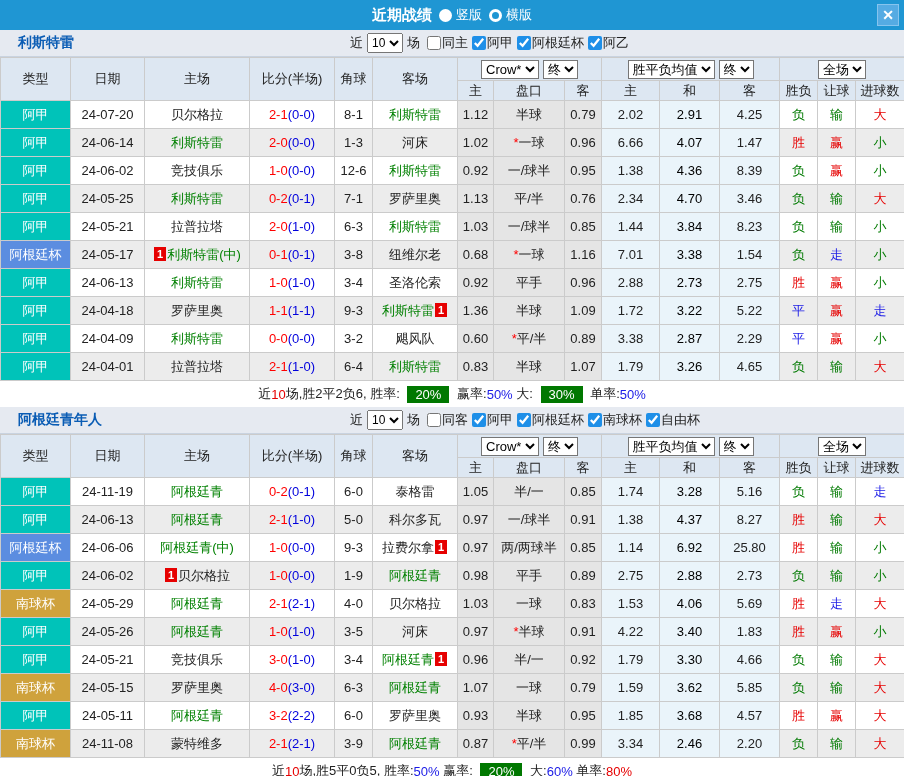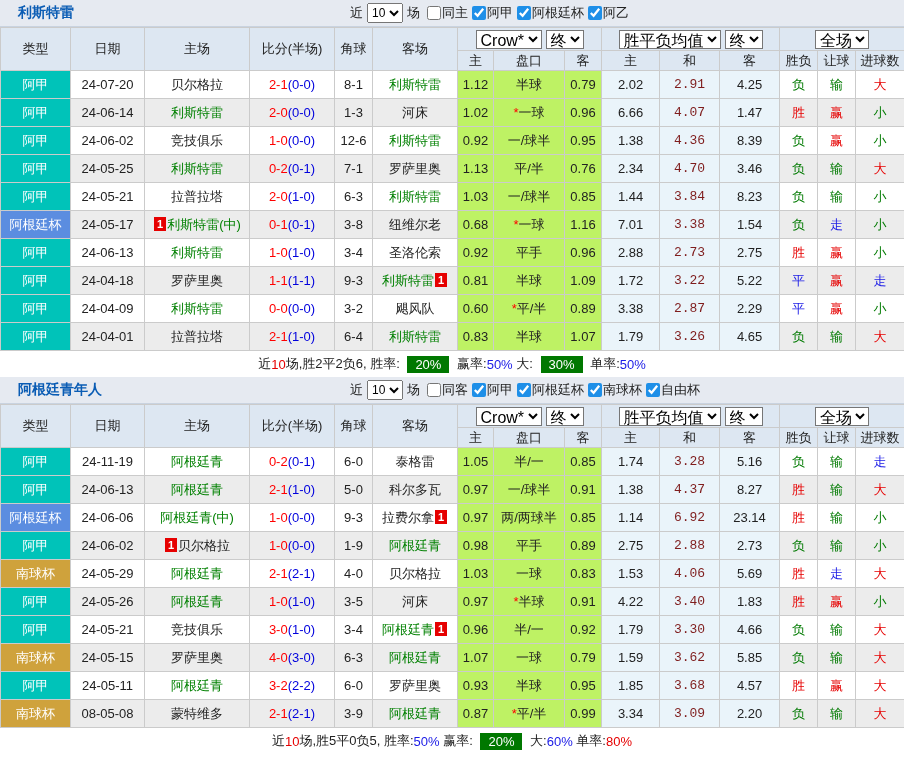--- a/index.html
+++ b/index.html
@@ -38,26 +38,26 @@
   .filters label { display:flex; align-items:center; cursor:pointer; }
   .filters input[type=checkbox] { width:14px; height:14px; accent-color:#1e8fe8; margin:0 1px 0 7px; }
   .filters label.lg input[type=checkbox] { margin-left:4px; }
 
   
   table { border-collapse:collapse; table-layout:fixed; width:904px; font-size:13px; }
   th,td { border:1px solid #cbcbcb; text-align:center; padding:0; overflow:hidden; white-space:nowrap; }
   thead th { background:#dde7f2; font-weight:normal; color:#222; }
   thead tr.grp-row th { height:23px; }
   thead tr.lbl-row th { height:20px; }
-  thead select { font-size:16px; height:19px; margin:0 2px; background:#fff; }
+  thead select { font-size:13px; height:19px; margin:0 2px; background:#fff; }
   tbody td { height:28px; }
   tbody tr:nth-child(even) td.plain { background:#ececec; }
-  td.c-odds { background:#bef264; }
+  td.c-odds { background:#e5e5e5; }
   td.c-avg  { background:#eaf4fa; }
-  td.avg-draw { color:#7f1d1d;font-family:Liberation Mono, monospace; }
+  td.avg-draw { color:#000000; }
   td.type { color:#fff; }
   .t-green { color:#008000; }
   .score-main { color:#ff0000; }
   .score-half { color:#0000dd; }
   .star { color:#ff0000; }
   .badge {
     display:inline-block; background:#e60000; color:#fff;
     font-size:11px; font-weight:bold; line-height:14px; padding:0 3px;
     margin:0 1px; vertical-align:1px;
   }
@@ -69,20 +69,32 @@
   }
   .summary span { white-space:pre; }
   .seg-red  { color:#e60000; }
   .seg-blue { color:#1a1ae6; }
   .seg-badge { background:#007800; color:#fff; padding:1px 8px; margin:0 4px; }
 </style>
 </head>
 <body>
 
 <div class="window">
+  <div class="titlebar">
+    <span class="title">近期战绩</span>
+    <span class="radio-group">
+      <span class="radio-dot"></span>
+      <span>竖版</span>
+    </span>
+    <span class="radio-group">
+      <span class="radio-dot hollow"></span>
+      <span>横版</span>
+    </span>
+    <button class="close-btn">✕</button>
+  </div>
   <div id="sections">
       <div class="sec-header">
         <span class="team-name">利斯特雷</span>
         <div class="filters">
           <span>近</span>
           <select><option>10</option></select>
           <span>场</span>
           <label>
             <input type="checkbox" style="">
             <span>同主</span>
@@ -263,21 +275,21 @@
             <td class="plain" style="color: rgb(230, 0, 0);">赢</td>
             <td class="plain" style="color: rgb(0, 122, 0);">小</td>
           </tr>
           <tr>
             <td class="type" style="background: rgb(0, 195, 185);">阿甲</td>
             <td class="plain">24-04-18</td>
             <td class="plain"><span>罗萨里奥</span></td>
             <td class="plain"><span class="score-main">1-1</span><span class="score-half">(1-1)</span></td>
             <td class="plain">9-3</td>
             <td class="plain"><span class="t-green">利斯特雷</span><span class="badge">1</span></td>
-            <td class="c-odds">0.81</td>
+            <td class="c-odds">1.36</td>
             <td class="c-odds"><span>半球</span></td>
             <td class="c-odds">1.09</td>
             <td class="c-avg">1.72</td>
             <td class="c-avg avg-draw">3.22</td>
             <td class="c-avg">5.22</td>
             <td class="plain" style="color: rgb(26, 26, 230);">平</td>
             <td class="plain" style="color: rgb(230, 0, 0);">赢</td>
             <td class="plain" style="color: rgb(26, 26, 230);">走</td>
           </tr>
           <tr>
@@ -438,21 +450,21 @@
             <td class="plain">24-06-06</td>
             <td class="plain"><span class="t-green">阿根廷青(中)</span></td>
             <td class="plain"><span class="score-main">1-0</span><span class="score-half">(0-0)</span></td>
             <td class="plain">9-3</td>
             <td class="plain"><span>拉费尔拿</span><span class="badge">1</span></td>
             <td class="c-odds">0.97</td>
             <td class="c-odds"><span>两/两球半</span></td>
             <td class="c-odds">0.85</td>
             <td class="c-avg">1.14</td>
             <td class="c-avg avg-draw">6.92</td>
-            <td class="c-avg">23.14</td>
+            <td class="c-avg">25.80</td>
             <td class="plain" style="color: rgb(230, 0, 0);">胜</td>
             <td class="plain" style="color: rgb(0, 122, 0);">输</td>
             <td class="plain" style="color: rgb(0, 122, 0);">小</td>
           </tr>
           <tr>
             <td class="type" style="background: rgb(0, 195, 185);">阿甲</td>
             <td class="plain">24-06-02</td>
             <td class="plain"><span class="badge">1</span><span>贝尔格拉</span></td>
             <td class="plain"><span class="score-main">1-0</span><span class="score-half">(0-0)</span></td>
             <td class="plain">1-9</td>
@@ -547,30 +559,30 @@
             <td class="c-odds">0.95</td>
             <td class="c-avg">1.85</td>
             <td class="c-avg avg-draw">3.68</td>
             <td class="c-avg">4.57</td>
             <td class="plain" style="color: rgb(230, 0, 0);">胜</td>
             <td class="plain" style="color: rgb(230, 0, 0);">赢</td>
             <td class="plain" style="color: rgb(230, 0, 0);">大</td>
           </tr>
           <tr>
             <td class="type" style="background: rgb(207, 162, 60);">南球杯</td>
-            <td class="plain">08-05-08</td>
+            <td class="plain">24-11-08</td>
             <td class="plain"><span>蒙特维多</span></td>
             <td class="plain"><span class="score-main">2-1</span><span class="score-half">(2-1)</span></td>
             <td class="plain">3-9</td>
             <td class="plain"><span class="t-green">阿根廷青</span></td>
             <td class="c-odds">0.87</td>
             <td class="c-odds"><span class="star">*</span><span>平/半</span></td>
             <td class="c-odds">0.99</td>
             <td class="c-avg">3.34</td>
-            <td class="c-avg avg-draw">3.09</td>
+            <td class="c-avg avg-draw">2.46</td>
             <td class="c-avg">2.20</td>
             <td class="plain" style="color: rgb(0, 122, 0);">负</td>
             <td class="plain" style="color: rgb(0, 122, 0);">输</td>
             <td class="plain" style="color: rgb(230, 0, 0);">大</td>
           </tr>
         </tbody>
       </table>
       <div class="summary">
         <span>近</span>
         <span class="seg-red">10</span>

